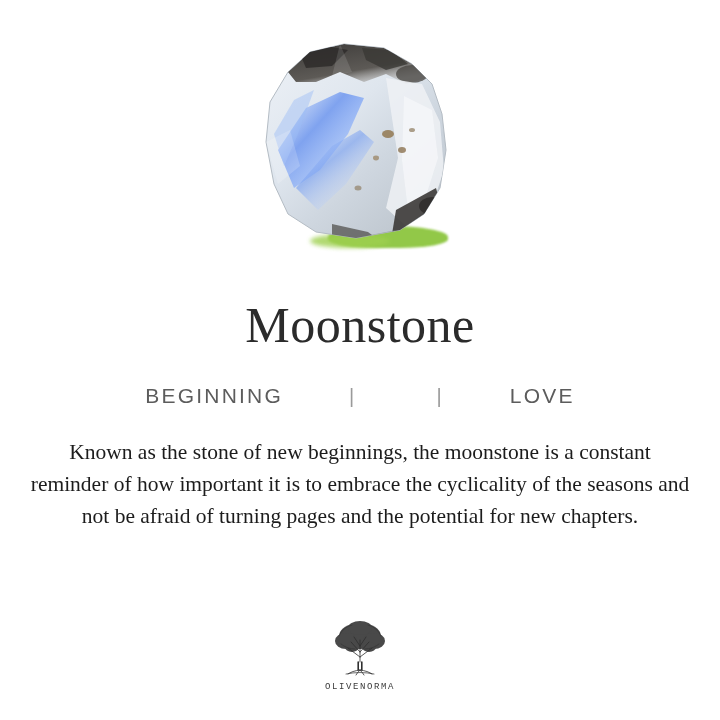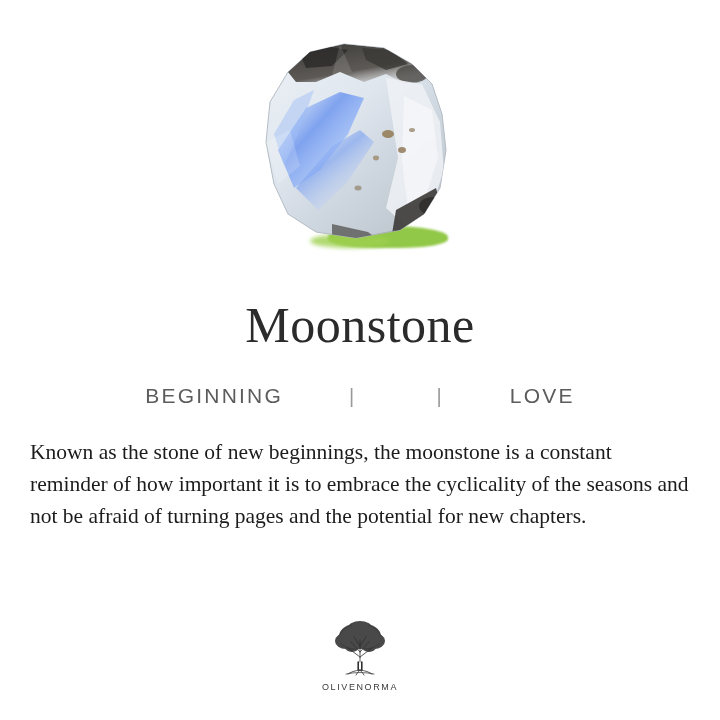--- a/index.html
+++ b/index.html
@@ -98,20 +98,21 @@
   .keywords .sep {
     color: #9a9a9a;
     padding: 0 16px;
     font-size: 20px;
   }
 
   
   .description {
     margin-top: 28px;
     width: 660px;
+    text-align: center;
     font-family: "Liberation Serif", serif;
     font-size: 21.5px;
     line-height: 32px;
     color: #1c1c1c;
   }
 
   
   .brand {
     position: absolute;
     left: 0;
@@ -121,21 +122,21 @@
     flex-direction: column;
     align-items: center;
   }
   .brand-mark {
     width: 72px;
     height: 62px;
     display: block;
   }
   .brand-name {
     margin-top: 4px;
-    font-family: Liberation Sans, sans-serif;
+    font-family: Liberation Mono, monospace;
     font-size: 9px;
     letter-spacing: 1.6px;
     color: #3a3a3a;
   }
 </style>
 </head>
 <body>
 
 <div class="page">
 

